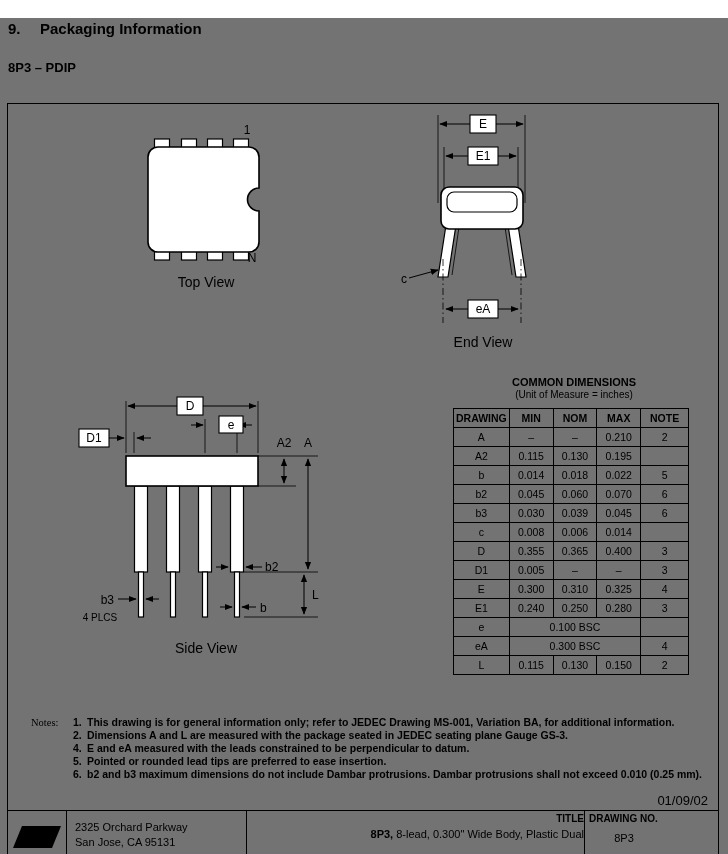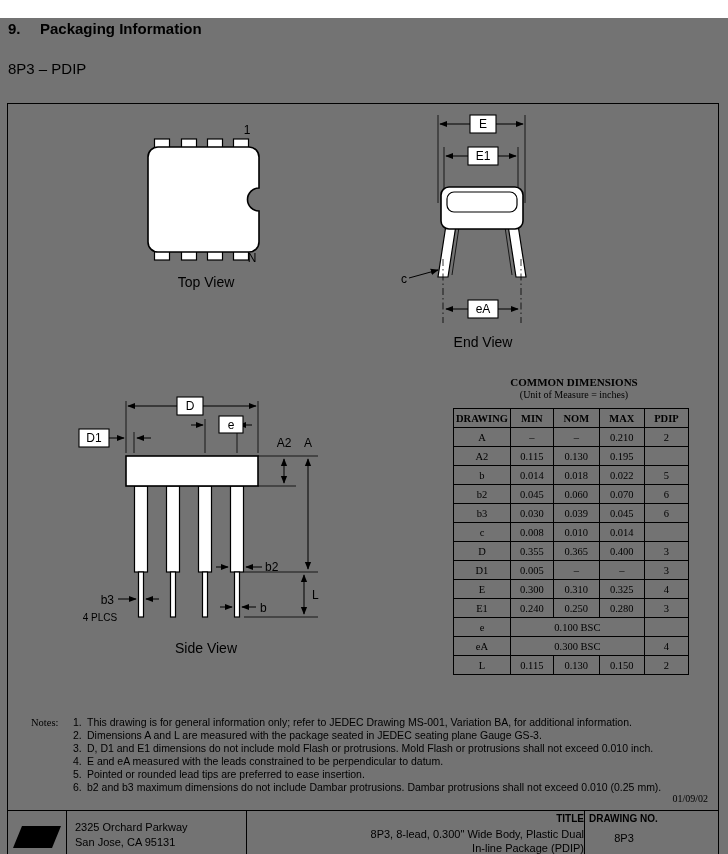--- a/index.html
+++ b/index.html
@@ -2,21 +2,21 @@
 <html><head>
 <meta charset="utf-8">
 <style>
   html,body { margin:0; padding:0; background:#fff; }
   .page {
     position:relative; width:728px; height:854px; background:#737373; color:#000;
     font-family:"Liberation Sans", sans-serif; overflow:hidden;margin-top:18px;
   }
   .heading { position:absolute; left:8px; top:2px; font-size:15px; font-weight:bold; }
   .heading .sec-num { display:inline-block; width:32px; }
-  .subheading { position:absolute; left:8px; top:42px; font-size:15px; font-weight:normal; }
+  .subheading { position:absolute; left:8px; top:42px; font-size:13px; font-weight:bold; }
 
   .frame {
     position:absolute; left:7px; top:85px; width:712px; height:760px;
     border:1.5px solid #000; box-sizing:border-box;
   }
   .view { position:absolute; }
   .tv { left:123px; top:13px; }
   .ev { left:388px; top:3px; }
   .sv { left:48px; top:283px; }
 
@@ -24,51 +24,51 @@
   .dimlbl { font-size:12px; }
   .caption { font-size:14px; }
   .smalllbl { font-size:10px; }
   .ext { stroke:#000; stroke-width:0.8; }
   .dim { stroke:#000; stroke-width:1; }
   .cl  { stroke:#000; stroke-width:0.8; stroke-dasharray:7 3 1.5 3; }
   .part { fill:#fff; stroke:#000; stroke-width:1.2; }
   .thick { stroke-width:1.6; }
   .dimbox { fill:#fff; stroke:#000; stroke-width:1.1; }
 
-  .dim-panel { position:absolute; left:445px; top:272px; width:242px;font-family:Liberation Serif, serif; }
+  .dim-panel { position:absolute; left:445px; top:272px; width:242px; }
   .tbl-title { font-size:11px; font-weight:bold; text-align:center; }
   .tbl-sub { font-size:10px; text-align:center; margin-top:1px; }
   table.dims { border-collapse:collapse; margin-top:8px; width:236px; }
   table.dims th, table.dims td {
     border:1px solid #000; font-size:10.5px; text-align:center;
     height:18px; padding:0 2px;
   }
   table.dims th { font-weight:bold; }
   table.dims td.sym { width:44px; }
 
   .notes { position:absolute; left:23px; top:612px; width:684px; display:flex; font-size:10.5px; line-height:13px; }
   .notes-label { width:42px; flex:none;font-family:Liberation Serif, serif; }
-  .note-item { white-space:nowrap; }
+  .note-item { white-space:nowrap;font-weight:bold; }
   .note-num { display:inline-block; width:14px; }
 
-  .date { position:absolute; right:10px; top:689px; font-size:10px;font-family:Liberation Serif, serif; }
+  .date { position:absolute; right:10px; top:689px; font-size:13px; }
 
   .title-block {
     position:absolute; left:0; bottom:0; width:100%; height:52px;
     border-top:1.5px solid #000; display:flex; box-sizing:border-box;
   }
   .tb-cell { box-sizing:border-box; height:100%; }
   .tb-logo { width:58px; display:flex; align-items:center; justify-content:center; }
   .tb-address { width:180px; border-left:1.3px solid #000; font-size:11px; padding:9px 0 0 8px; line-height:15px; }
   .tb-title { width:338px; border-left:1.3px solid #000; padding:2px 0 0 6px;text-align:right; }
   .tb-drawing { width:75px; border-left:1.3px solid #000; padding:2px 0 0 4px; text-align:left; }
   .tb-rev { flex:1; border-left:1.3px solid #000; padding:2px 0 0 5px; }
   .tb-label { font-size:10px; font-weight:bold; }
   .tb-title-text { font-size:11px; line-height:14px; margin-top:3px; }
-  .tb-title-text b { font-weight:normal; }
+  .tb-title-text b { font-weight:bold; }
   .tb-value { font-size:11px; text-align:center; margin-top:8px; }
   .tb-rev .tb-value { font-size:12px; }
 
   .bottom-bar { position:absolute; left:0; top:846px; width:728px; height:8px; background:#000; }
 </style>
 </head>
 <body>
 
 <div class="page">
 
@@ -223,21 +223,21 @@
     <div class="dim-panel">
       <div class="tbl-title">COMMON DIMENSIONS</div>
       <div class="tbl-sub">(Unit of Measure = inches)</div>
       <table class="dims">
         <thead>
           <tr>
             <th>DRAWING</th>
             <th>MIN</th>
             <th>NOM</th>
             <th>MAX</th>
-            <th>PDIP</th>
+            <th>NOTE</th>
           </tr>
         </thead>
         <tbody id="dim-tbody">
             <tr>
               <td class="sym">A</td>
               <td>–</td>
               <td>–</td>
               <td>0.210</td>
               <td>2</td>
             </tr>
@@ -265,21 +265,21 @@
             <tr>
               <td class="sym">b3</td>
               <td>0.030</td>
               <td>0.039</td>
               <td>0.045</td>
               <td>6</td>
             </tr>
             <tr>
               <td class="sym">c</td>
               <td>0.008</td>
-              <td>0.010</td>
+              <td>0.006</td>
               <td>0.014</td>
               <td></td>
             </tr>
             <tr>
               <td class="sym">D</td>
               <td>0.355</td>
               <td>0.365</td>
               <td>0.400</td>
               <td>3</td>
             </tr>
@@ -323,21 +323,20 @@
             </tr>
           </tbody>
       </table>
     </div>
 
     <div class="notes">
       <div class="notes-label">Notes:</div>
       <div id="notes-list">
           <div class="note-item"><span class="note-num">1.</span><span>This drawing is for general information only; refer to JEDEC Drawing MS-001, Variation BA, for additional information.</span></div>
           <div class="note-item"><span class="note-num">2.</span><span>Dimensions A and L are measured with the package seated in JEDEC seating plane Gauge GS-3.</span></div>
-          <div class="note-item"><span class="note-num">3.</span><span>D, D1 and E1 dimensions do not include mold Flash or protrusions. Mold Flash or protrusions shall not exceed 0.010 inch.</span></div>
           <div class="note-item"><span class="note-num">4.</span><span>E and eA measured with the leads constrained to be perpendicular to datum.</span></div>
           <div class="note-item"><span class="note-num">5.</span><span>Pointed or rounded lead tips are preferred to ease insertion.</span></div>
           <div class="note-item"><span class="note-num">6.</span><span>b2 and b3 maximum dimensions do not include Dambar protrusions. Dambar protrusions shall not exceed 0.010 (0.25 mm).</span></div>
         </div>
     </div>
 
     <div class="date">01/09/02</div>
 
     <div class="title-block">
       <div class="tb-cell tb-logo">
@@ -347,21 +346,20 @@
         </svg>
       </div>
       <div class="tb-cell tb-address">
         <div>2325 Orchard Parkway</div>
         <div>San Jose, CA  95131</div>
       </div>
       <div class="tb-cell tb-title">
         <div class="tb-label">TITLE</div>
         <div class="tb-title-text">
           <div><b>8P3,</b><span> 8-lead, 0.300" Wide Body, Plastic Dual</span></div>
-          <div>In-line Package (PDIP)</div>
         </div>
       </div>
       <div class="tb-cell tb-drawing">
         <div class="tb-label">DRAWING NO.</div>
         <div class="tb-value">8P3</div>
       </div>
     </div>
   </div>
 
   <div class="bottom-bar"></div>

